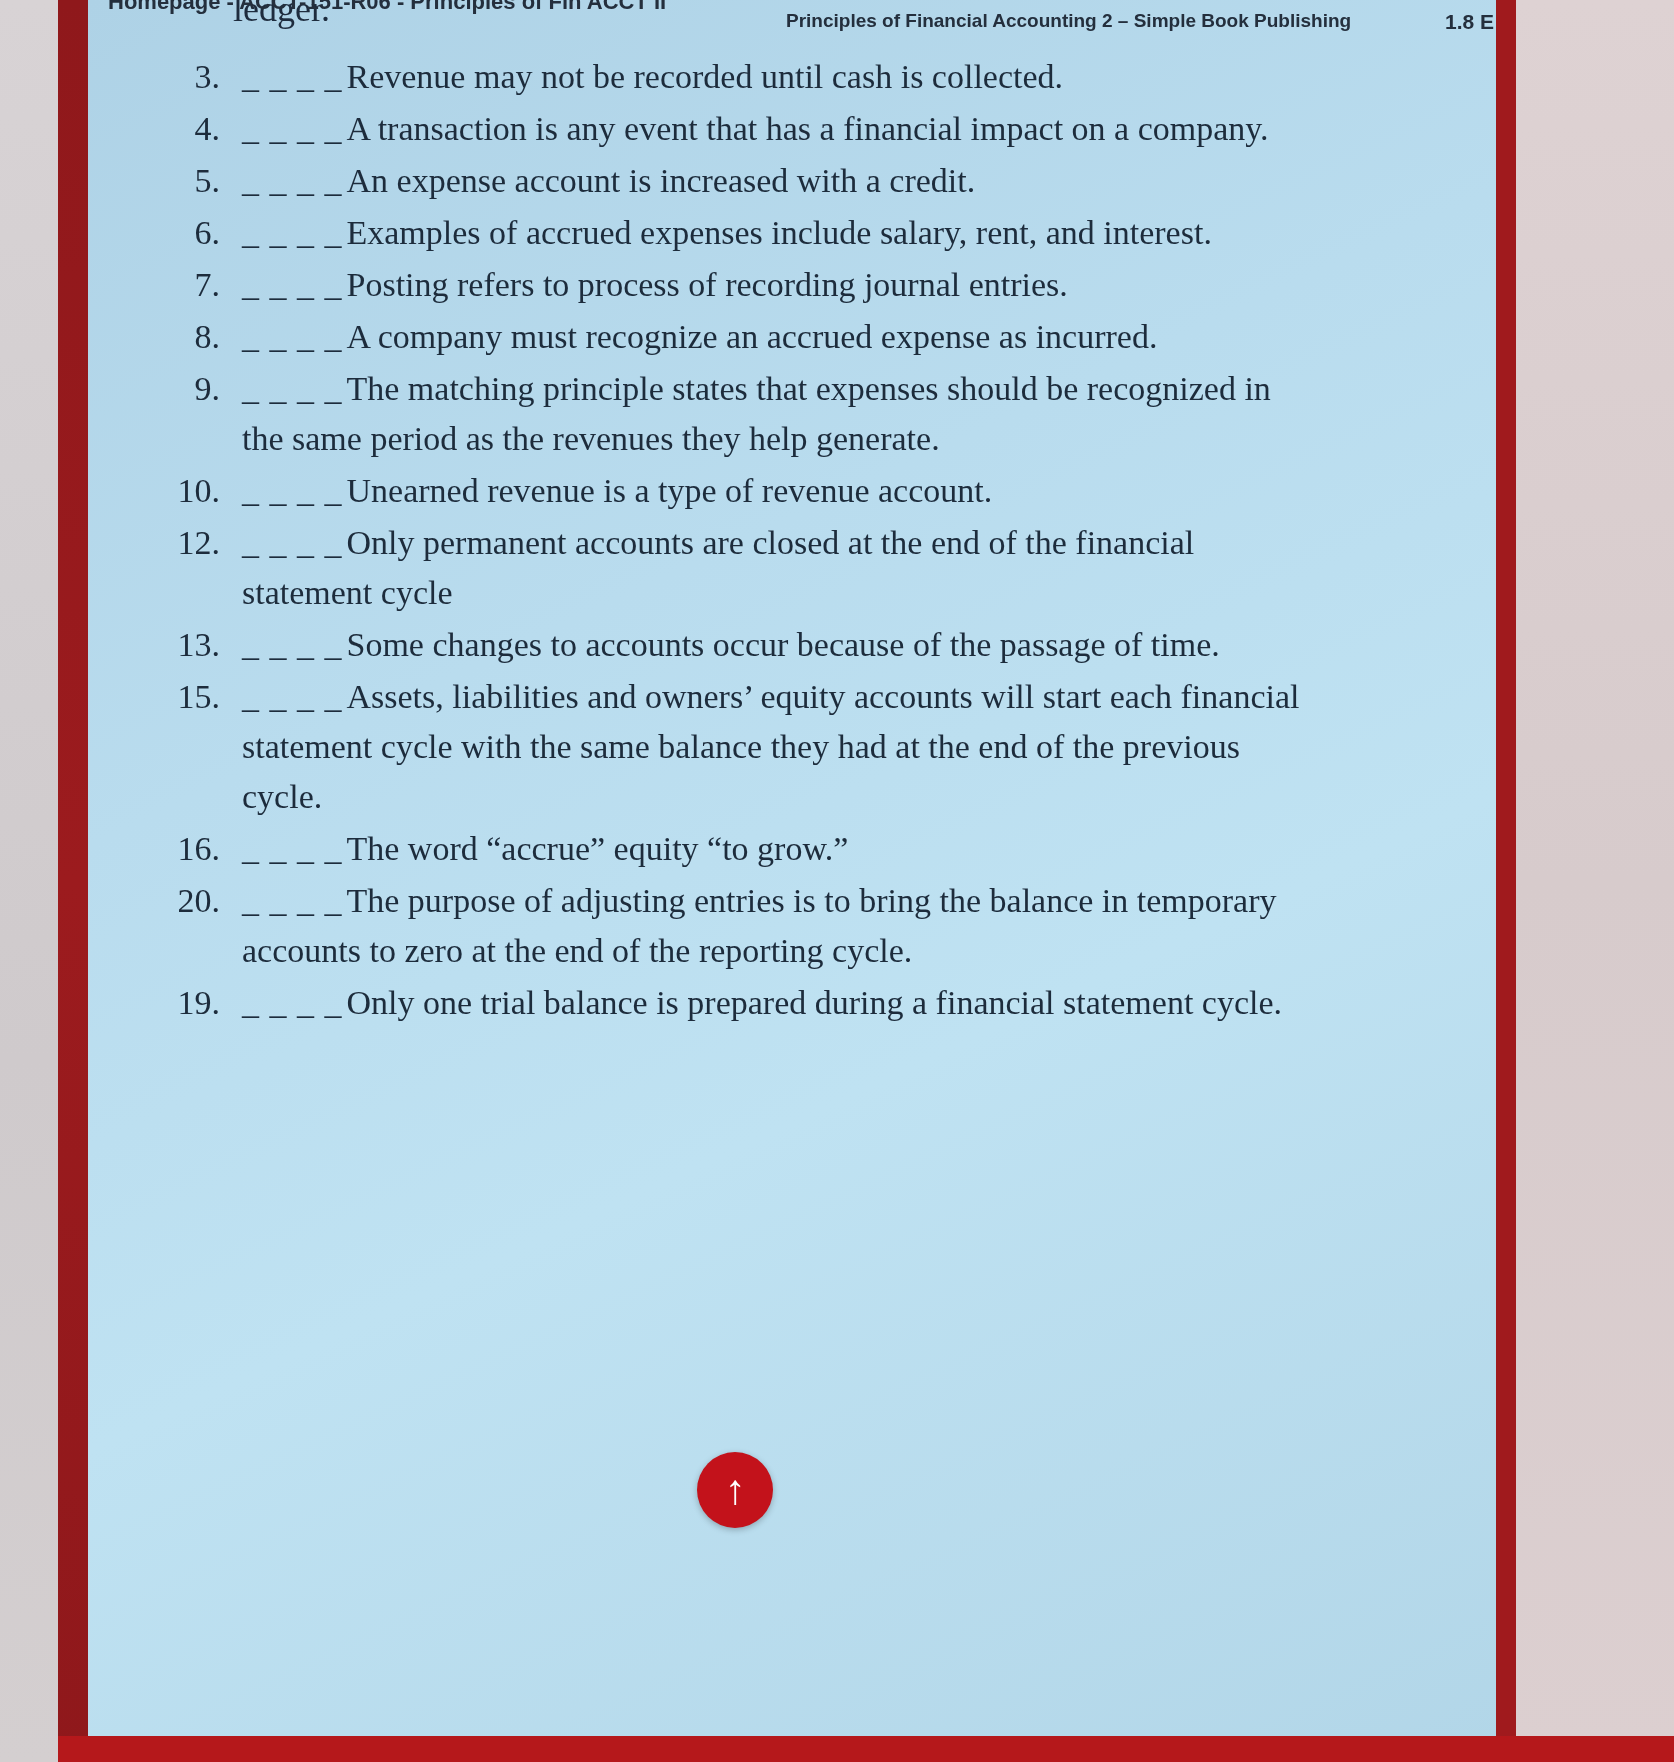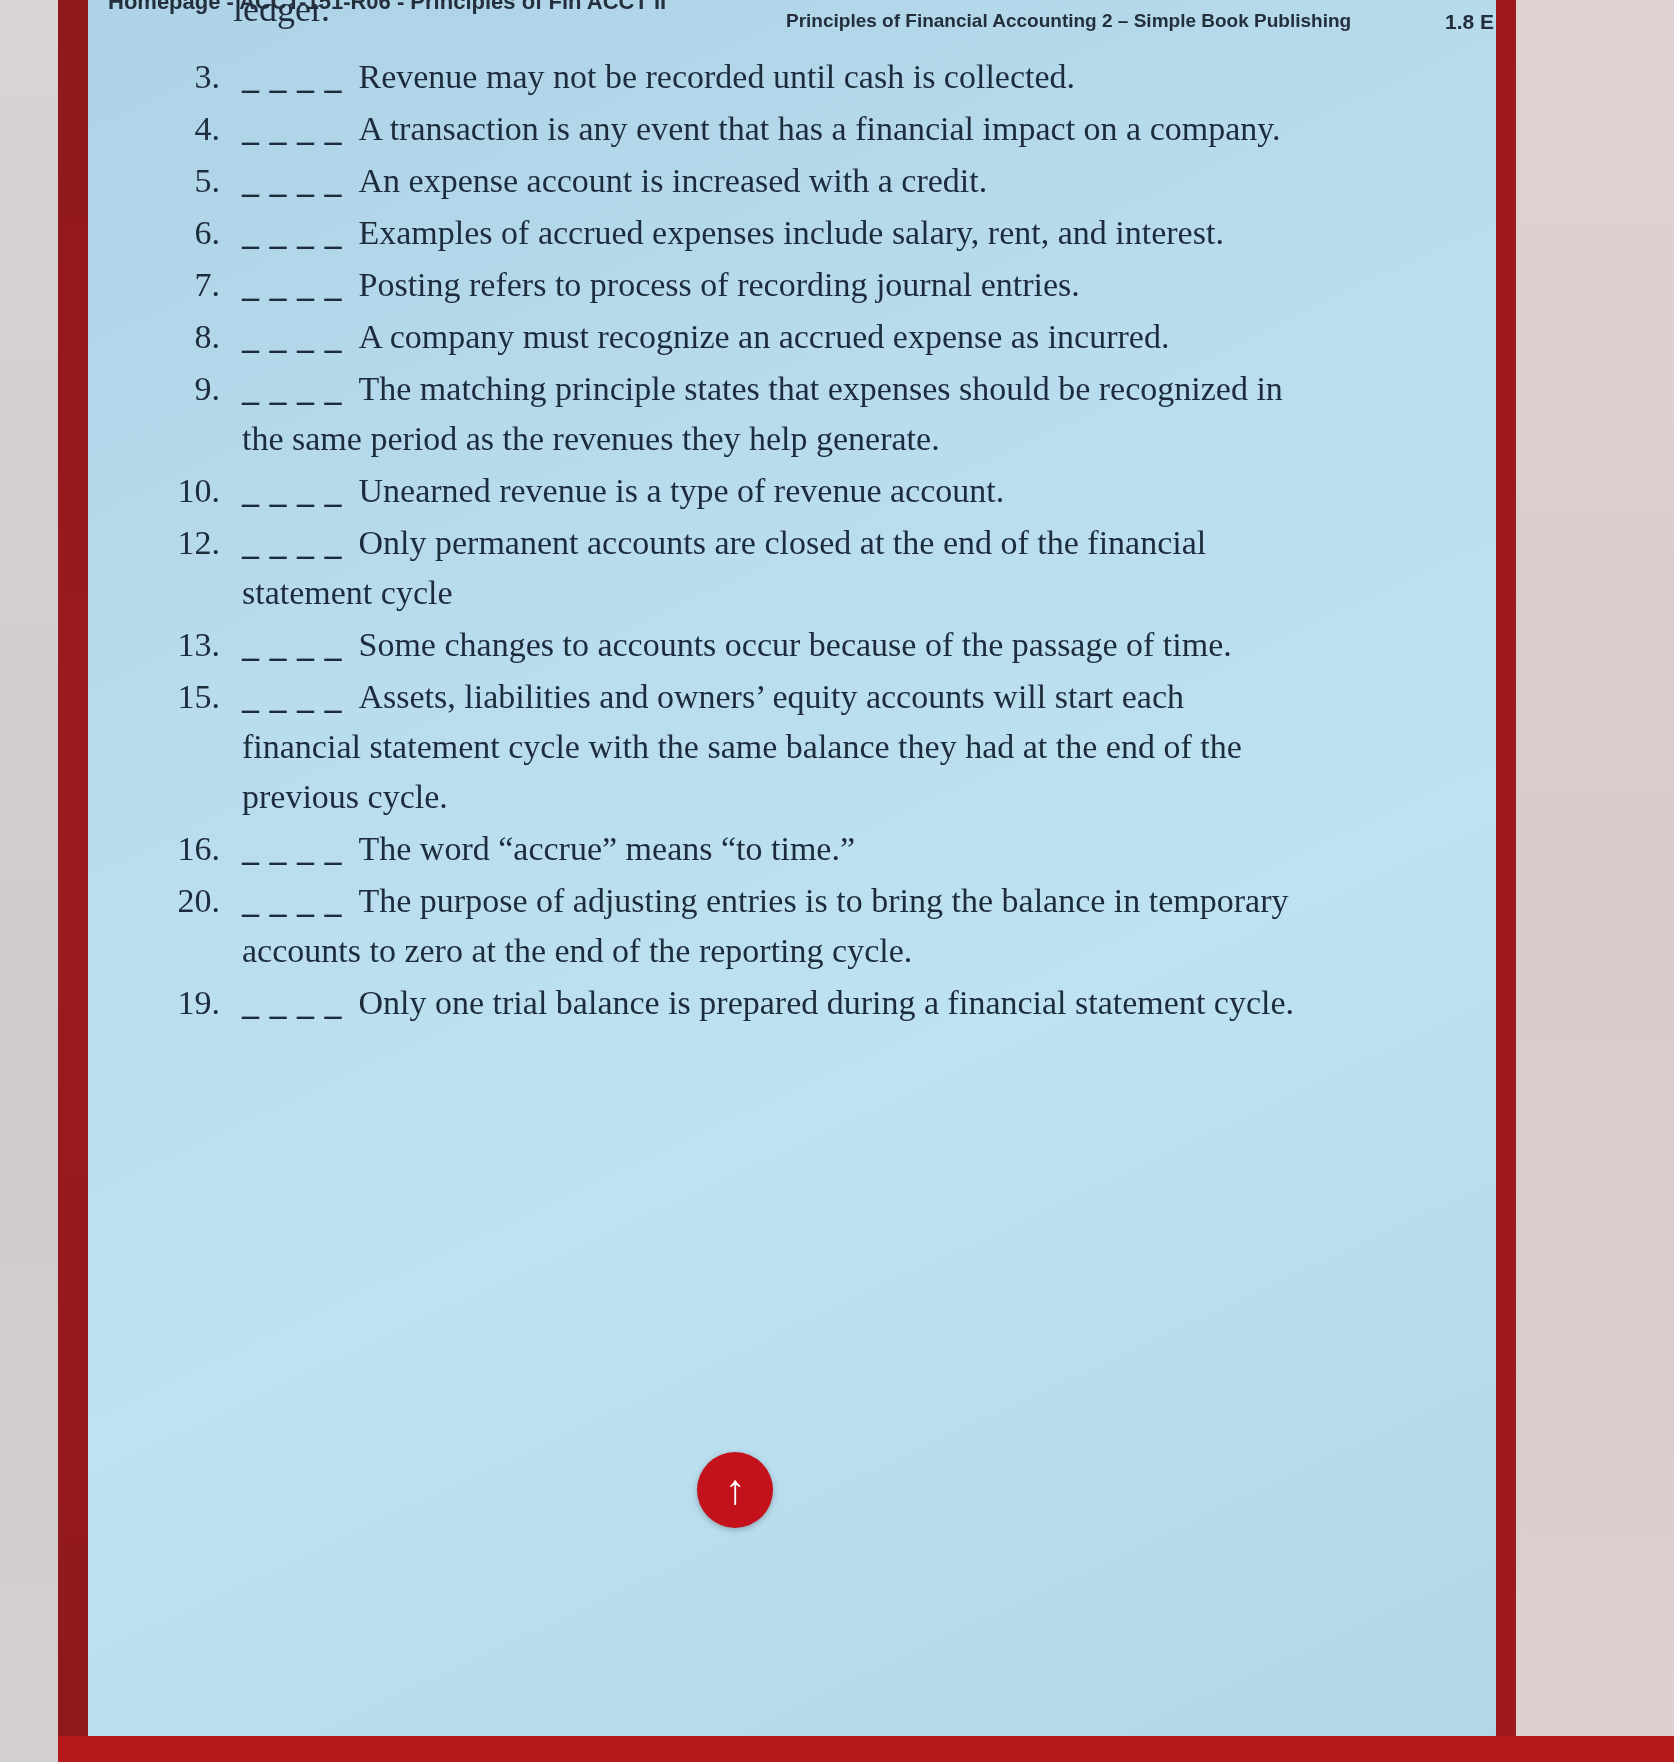--- a/index.html
+++ b/index.html
@@ -79,24 +79,23 @@
   }
   .q-num {
     flex: 0 0 62px;
     text-align: right;
   }
   .q-body {
     margin-left: 22px;
     width: 1060px;
   }
   .q-blank {
-    margin-right: 16px;
+    margin-right: 4px;
     letter-spacing: 1px;
     white-space: nowrap;
-    font-weight: bold;
   }
 
   
   .scroll-top-btn {
     position: absolute; left: 697px; top: 1452px;
     width: 76px; height: 76px;
     border-radius: 50%;
     background: #c3121b;
     color: #ffffff;
     display: flex; align-items: center; justify-content: center;
@@ -199,21 +198,21 @@
   <div class="q-row">
     <div class="q-num">15.</div>
     <div class="q-body">
       <span class="q-blank">_ _ _ _</span><span class="q-text">Assets, liabilities and owners’ equity accounts will start each financial statement cycle with the same balance they had at the end of the previous cycle.</span>
     </div>
   </div>
 
   <div class="q-row">
     <div class="q-num">16.</div>
     <div class="q-body">
-      <span class="q-blank">_ _ _ _</span><span class="q-text">The word “accrue” means “to time.”</span>
+      <span class="q-blank">_ _ _ _</span><span class="q-text">The word “accrue” equity “to grow.”</span>
     </div>
   </div>
 
 
   <div class="q-row">
     <div class="q-num">20.</div>
     <div class="q-body">
       <span class="q-blank">_ _ _ _</span><span class="q-text">The purpose of adjusting entries is to bring the balance in temporary accounts to zero at the end of the reporting cycle.</span>
     </div>
   </div>

